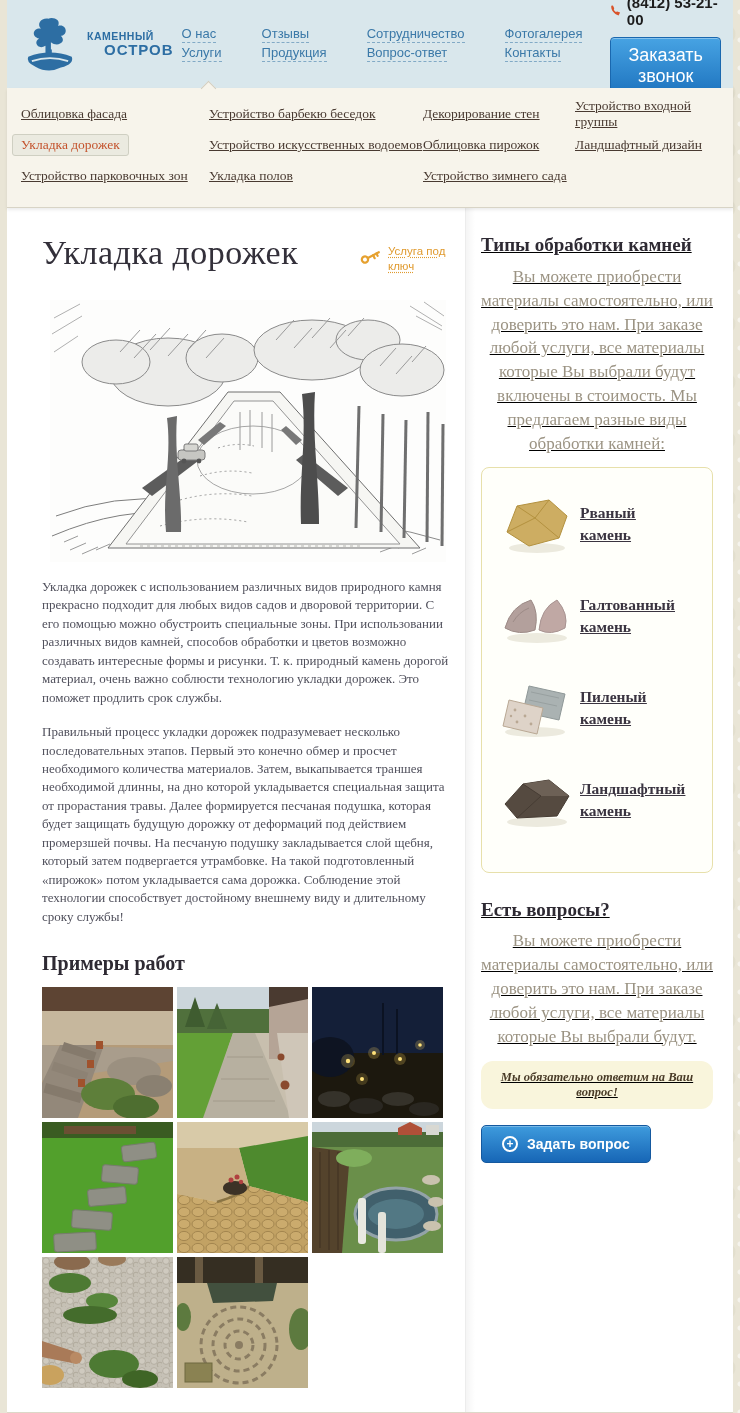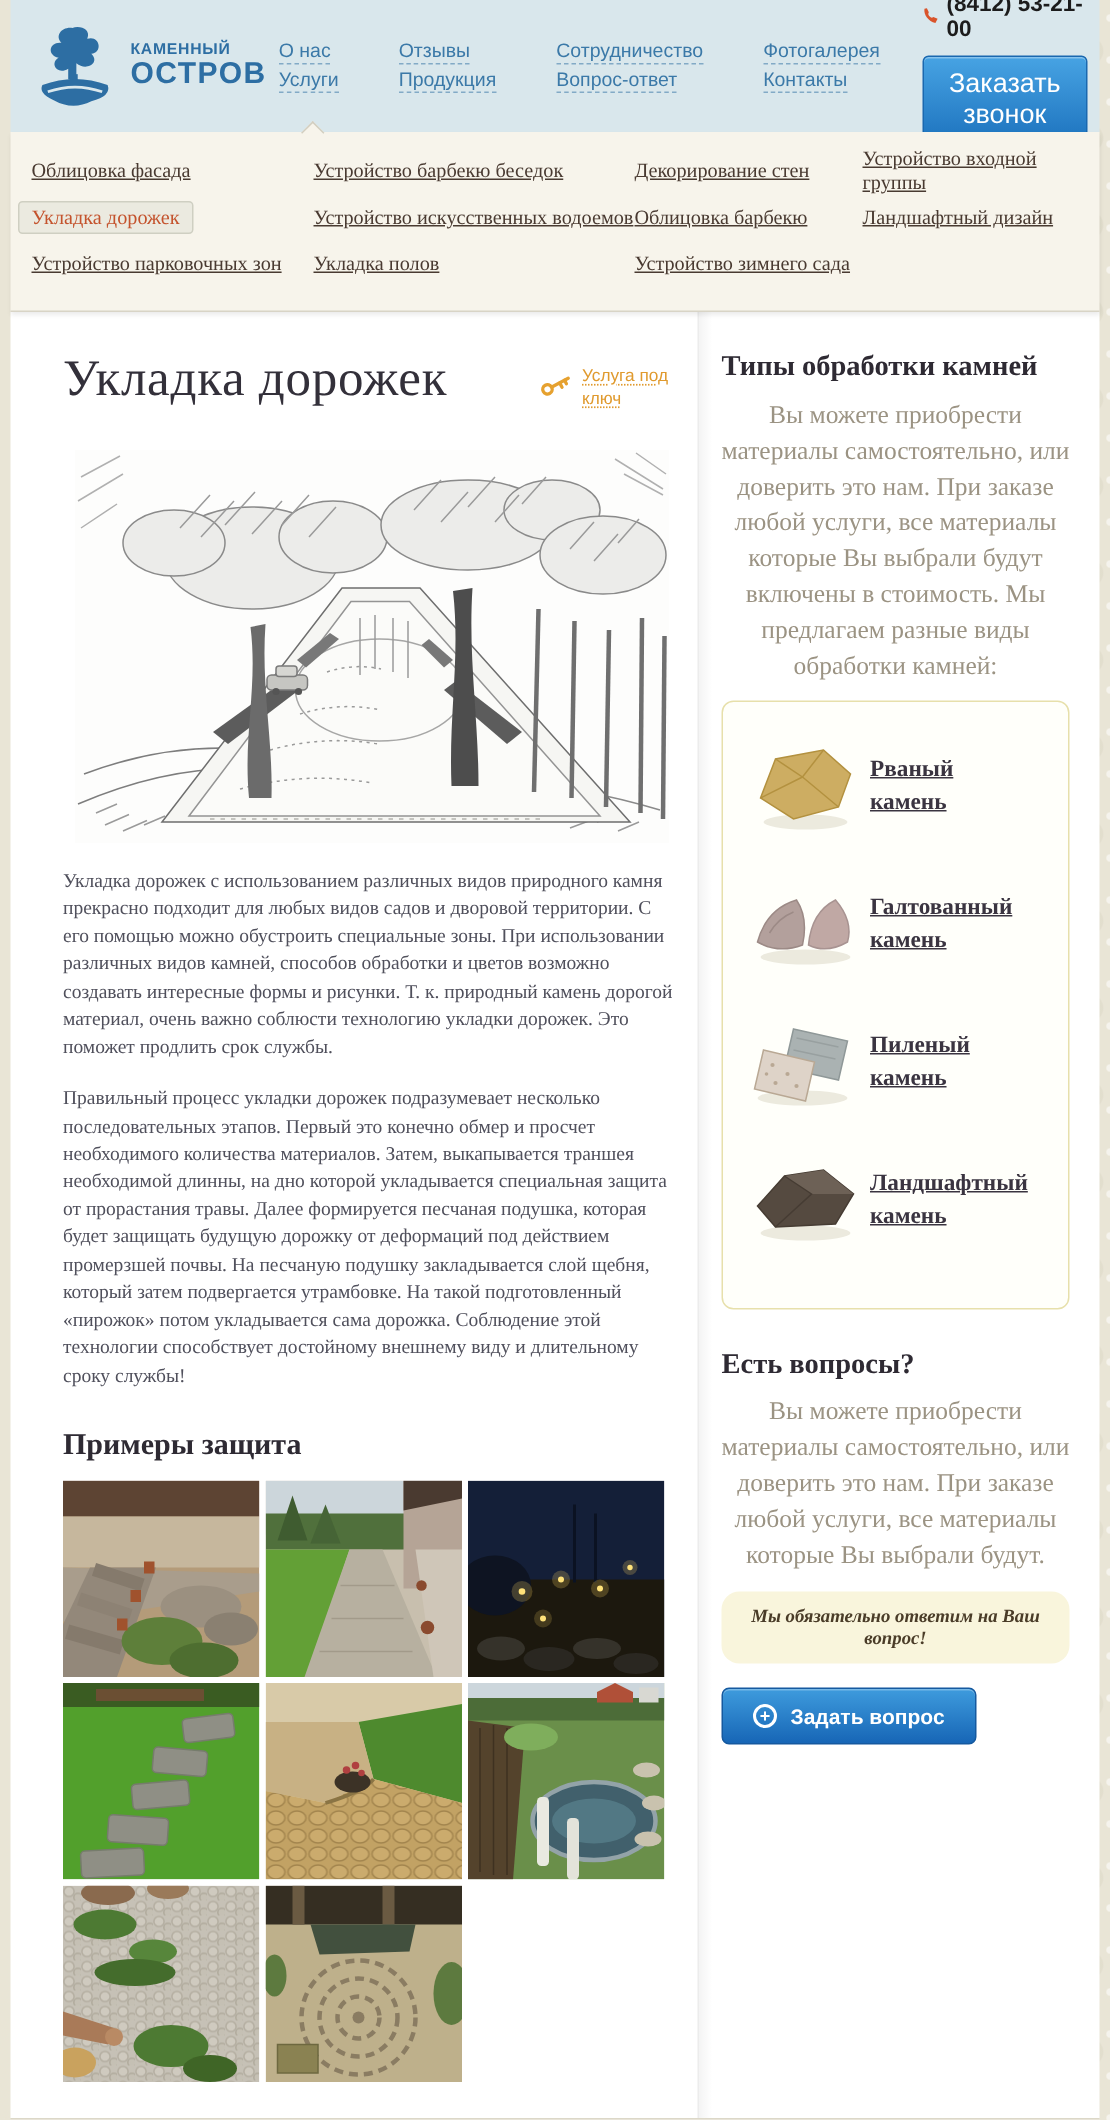--- a/index.html
+++ b/index.html
@@ -16,21 +16,21 @@
 
   
   .header {
     position:relative; height:88px; background:#d9e7ec;
     display:flex; align-items:center; padding:0 16px 0 14px;
   }
   .logo { display:flex; align-items:center; gap:8px; width:158px; cursor:pointer; }
   .logo svg { width:58px; height:62px; }
   .logo-text { color:#2d6ea3; font-weight:bold; line-height:1.05; letter-spacing:.5px; }
   .logo-line1 { font-size:10.5px; }
-  .logo-line2 { font-size:20px; letter-spacing:1px; }
+  .logo-line2 { font-size:15px; letter-spacing:1px;margin-left:17px; }
   .hnav { display:flex; gap:40px; margin-left:8px; }
   .hnav-col { display:flex; flex-direction:column; gap:2px; }
   .hnav a {
     color:#3b79a8; font-size:13px; text-decoration:none;
     border-bottom:1px dashed rgba(59,121,168,.55); align-self:flex-start; padding-bottom:1px;
     cursor:pointer;
   }
   .head-right { margin-left:auto; display:flex; flex-direction:column; align-items:flex-end; gap:9px;padding-left:28px; }
   .phone { display:flex; align-items:center; gap:5px; font-size:15px; font-weight:bold; color:#1c1c1c; }
   .phone svg { width:13px; height:13px; }
@@ -85,20 +85,21 @@
   }
   .gallery { display:grid; grid-template-columns:repeat(3,131px); gap:4px; width:402px; }
   .gallery .tile { width:131px; height:131px; overflow:hidden; cursor:pointer; }
   .gallery .tile svg { width:131px; height:131px; display:block; }
 
   
   .sidebar {
     flex:1; padding:26px 20px 20px 15px;
     border-left:1px solid #ececec;
     background:linear-gradient(to right, rgba(0,0,0,.045), rgba(0,0,0,0) 9px);
+    text-decoration:underline;
   }
   h2.sb-title { font-family:"Liberation Serif", serif; font-size:19px; color:#2e2a33; margin-bottom:9px; }
   .sb-intro {
     font-family:"Liberation Serif", serif; font-size:17px; line-height:1.4; color:#9b9383;text-align:center;
   }
   .stones-box {
     margin-top:12px; border:1px solid #e7e0ab; border-radius:8px; background:#fffffa;
     padding:26px 12px 10px 12px;
   }
   .stone-item { display:flex; align-items:center; margin-bottom:32px; }
@@ -198,21 +199,21 @@
         </div>
       <div class="sm-item">
           <a>Укладка полов</a>
         </div>
     </div>
     <div class="sm-col sm-col3">
       <div class="sm-item">
           <a>Декорирование стен</a>
         </div>
       <div class="sm-item">
-          <a>Облицовка барбекю</a>
+          <a>Облицовка пирожок</a>
         </div>
       <div class="sm-item">
           <a>Устройство зимнего сада</a>
         </div>
     </div>
     <div class="sm-col sm-col4">
       <div class="sm-item">
           <a>Устройство входной группы</a>
         </div>
       <div class="sm-item">
@@ -293,21 +294,21 @@
             <line x1="377" y1="242" x2="378" y2="112"></line>
             <line x1="392" y1="246" x2="393" y2="124"></line>
           </g>
           <path d="M90,246 h220" stroke="#b4b4b0" stroke-dasharray="3 4"></path>
         </svg>
       </div>
 
       <p class="body-text">Укладка дорожек с использованием различных видов природного камня прекрасно подходит для любых видов садов и дворовой территории. С его помощью можно обустроить специальные зоны. При использовании различных видов камней, способов обработки и цветов возможно создавать интересные формы и рисунки. Т. к. природный камень дорогой материал, очень важно соблюсти технологию укладки дорожек. Это поможет продлить срок службы.</p>
       <p class="body-text">Правильный процесс укладки дорожек подразумевает несколько последовательных этапов. Первый это конечно обмер и просчет необходимого количества материалов. Затем, выкапывается траншея необходимой длинны, на дно которой укладывается специальная защита от прорастания травы. Далее формируется песчаная подушка, которая будет защищать будущую дорожку от деформаций под действием промерзшей почвы. На песчаную подушку закладывается слой щебня, который затем подвергается утрамбовке. На такой подготовленный «пирожок» потом укладывается сама дорожка. Соблюдение этой технологии способствует достойному внешнему виду и длительному сроку службы!</p>
 
-      <h2 class="examples">Примеры защита</h2>
+      <h2 class="examples">Примеры работ</h2>
 
       <div class="gallery">
         <div class="tile">
           <svg viewBox="0 0 131 131">
             <rect width="131" height="131" fill="#b49b79"></rect>
               <rect width="131" height="24" fill="#5d4433"></rect>
             <rect y="24" width="131" height="34" fill="#c6b79d"></rect>
             <polygon points="0,58 131,62 131,74 0,94" fill="#a99d8c"></polygon>
             <polygon points="18,58 62,58 36,131 0,131 0,96" fill="#93887a"></polygon>
             <rect x="20" y="60" width="34" height="9" fill="#857a6c" transform="rotate(18 37 64)"></rect>

